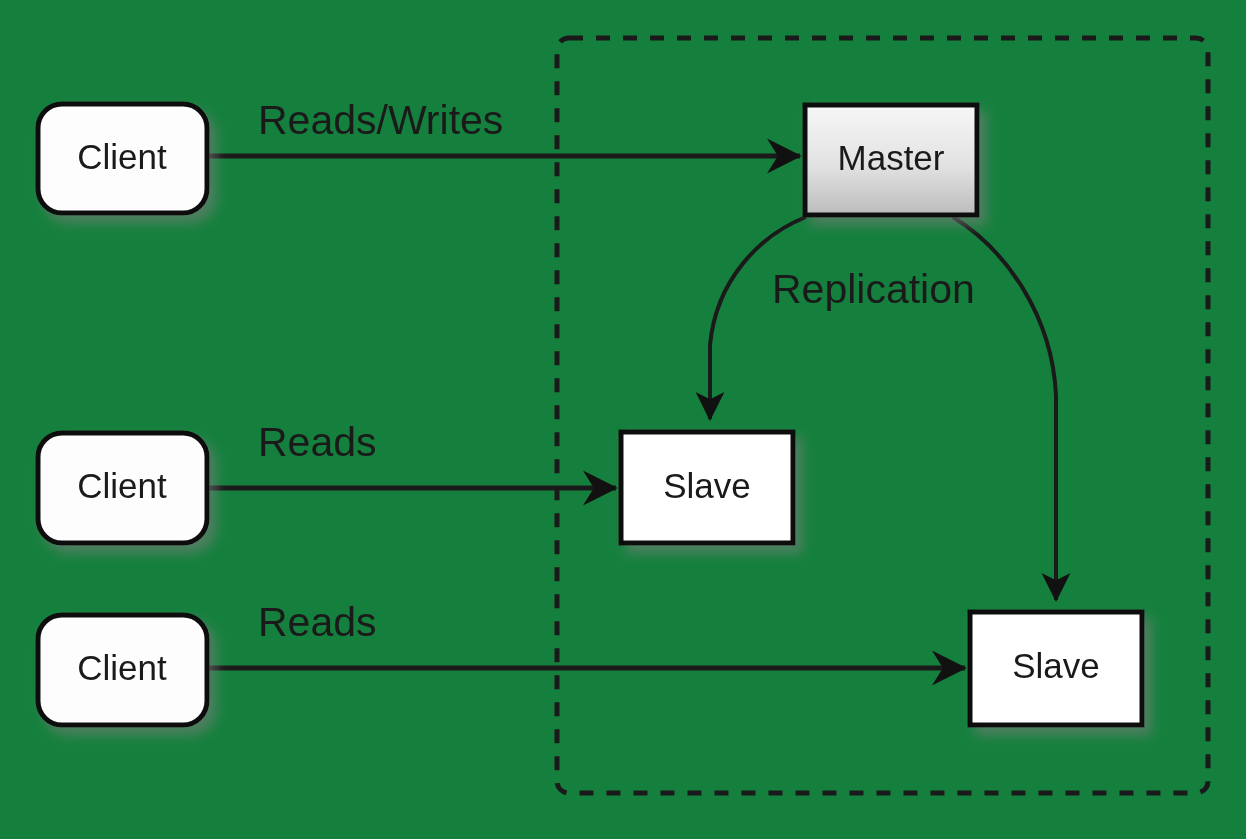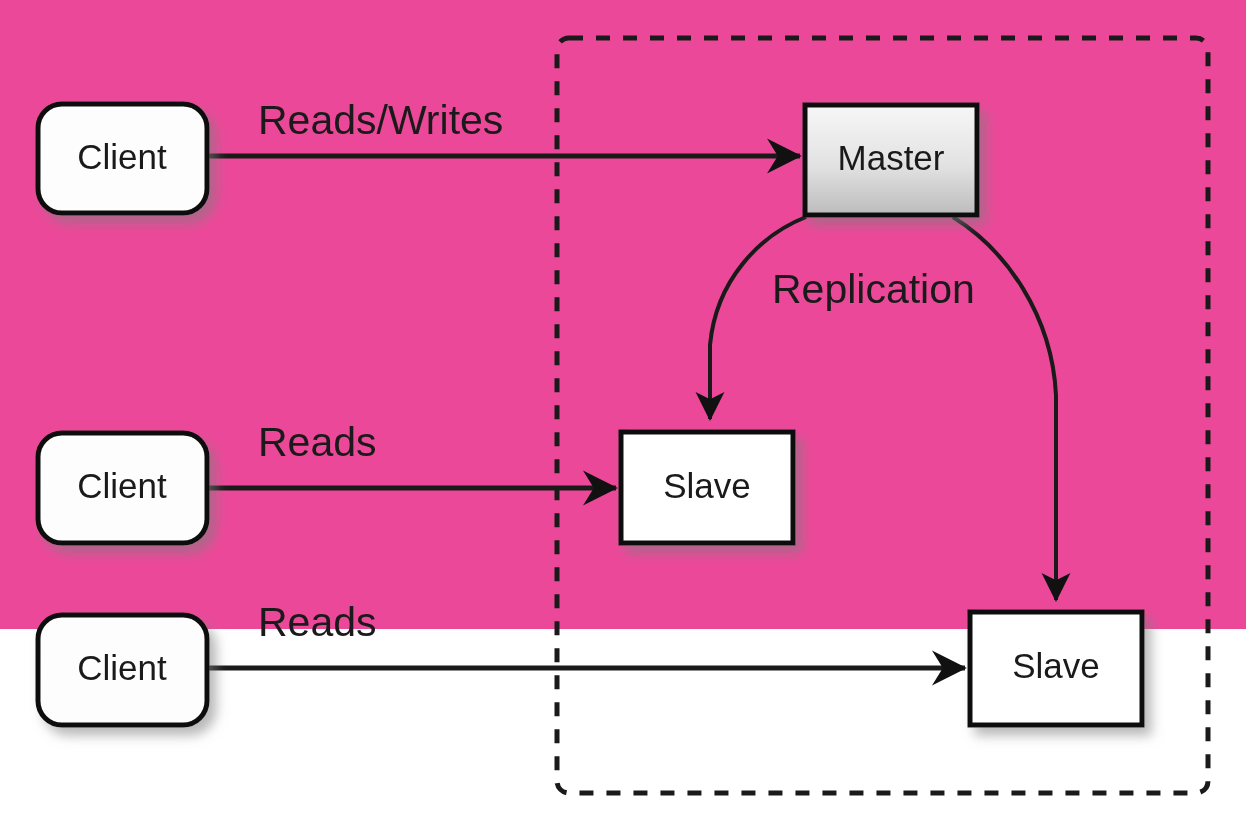--- a/index.html
+++ b/index.html
@@ -9,22 +9,22 @@
   }
   body {
     width: 1246px;
     height: 839px;
     overflow: hidden;
     font-family: "Liberation Sans", sans-serif;
   }
   #diagram-root {
     position: relative;
     width: 1246px;
-    height: 629px;
-    background: #ec4899;
+    height: 839px;
+    background: #15803d;
   }
   #diagram-svg {
     position: absolute;
     top: 0;
     left: 0;
     width: 1246px;
     height: 839px;
   }
   .node-label {
     font-family: "Liberation Sans", sans-serif;

